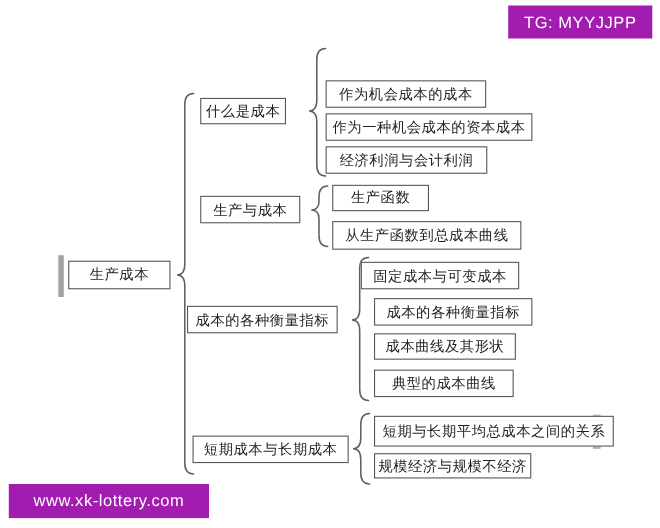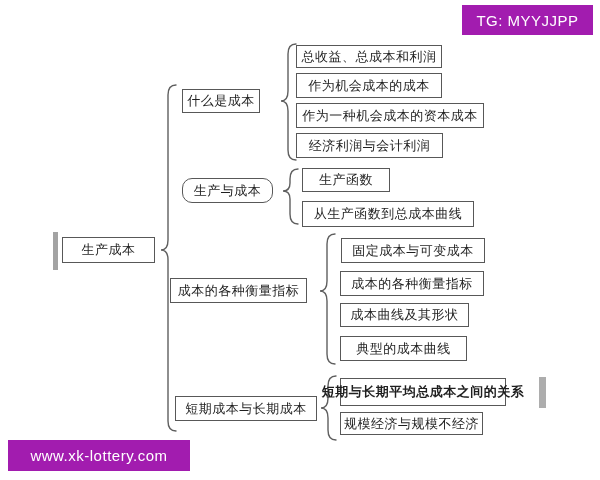--- a/index.html
+++ b/index.html
@@ -34,36 +34,35 @@
     <path d="M335 234 Q327 234 327 244 L327 281 Q327 291 320 291 Q327 291 327 301 L327 354 Q327 364 335 364"></path>
     <path d="M336 376 Q328 376 328 386 L328 398 Q328 408 321 408 Q328 408 328 418 L328 430 Q328 440 336 440"></path>
   </svg>
 
   <div class="artifact" style="left:53px;top:232px;width:5px;height:38px;background:#a3a3a3;"></div>
   <div class="artifact" style="left:539px;top:377px;width:7px;height:31px;background:#adadad;"></div>
 
   <div class="node" style="left:62px;top:237px;width:93px;height:26px;">生产成本</div>
 
   <div class="node" style="left:182px;top:89px;width:78px;height:24px;">什么是成本</div>
-  <div class="node" style="left:182px;top:178px;width:91px;height:25px;border-radius:10px;">生产与成本</div>
+  <div class="node" style="left:182px;top:178px;width:91px;height:25px;">生产与成本</div>
   <div class="node" style="left:175px;top:396px;width:142px;height:25px;">短期成本与长期成本</div>
   <div class="node" style="left:170px;top:278px;width:137px;height:25px;">成本的各种衡量指标</div>
 
-  <div class="node" style="left:296px;top:45px;width:146px;height:23px;">总收益、总成本和利润</div>
   <div class="node" style="left:296px;top:73px;width:146px;height:25px;">作为机会成本的成本</div>
   <div class="node" style="left:296px;top:103px;width:188px;height:25px;">作为一种机会成本的资本成本</div>
   <div class="node" style="left:296px;top:133px;width:147px;height:25px;">经济利润与会计利润</div>
 
   <div class="node" style="left:302px;top:168px;width:88px;height:24px;">生产函数</div>
   <div class="node" style="left:302px;top:201px;width:172px;height:26px;">从生产函数到总成本曲线</div>
 
-  <div class="node" style="left:341px;top:238px;width:144px;height:25px;font-family:Liberation Serif, serif;">固定成本与可变成本</div>
+  <div class="node" style="left:328px;top:238px;width:144px;height:25px;font-family:Liberation Serif, serif;">固定成本与可变成本</div>
   <div class="node" style="left:340px;top:271px;width:144px;height:25px;">成本的各种衡量指标</div>
   <div class="node" style="left:340px;top:303px;width:129px;height:24px;">成本曲线及其形状</div>
   <div class="node" style="left:340px;top:336px;width:127px;height:25px;">典型的成本曲线</div>
 
-  <div class="node" style="left:340px;top:378px;width:166px;height:28px;font-weight:bold;">短期与长期平均总成本之间的关系</div>
+  <div class="node" style="left:340px;top:378px;width:218px;height:28px;">短期与长期平均总成本之间的关系</div>
   <div class="node" style="left:340px;top:412px;width:143px;height:23px;">规模经济与规模不经济</div>
 
   <div class="badge tg" style="left:462px;top:5px;width:131px;height:30px;">TG: MYYJJPP</div>
   <div class="badge site" style="left:8px;top:440px;width:182px;height:31px;">www.xk-lottery.com</div>
 
 </div>
 
 </body></html>

